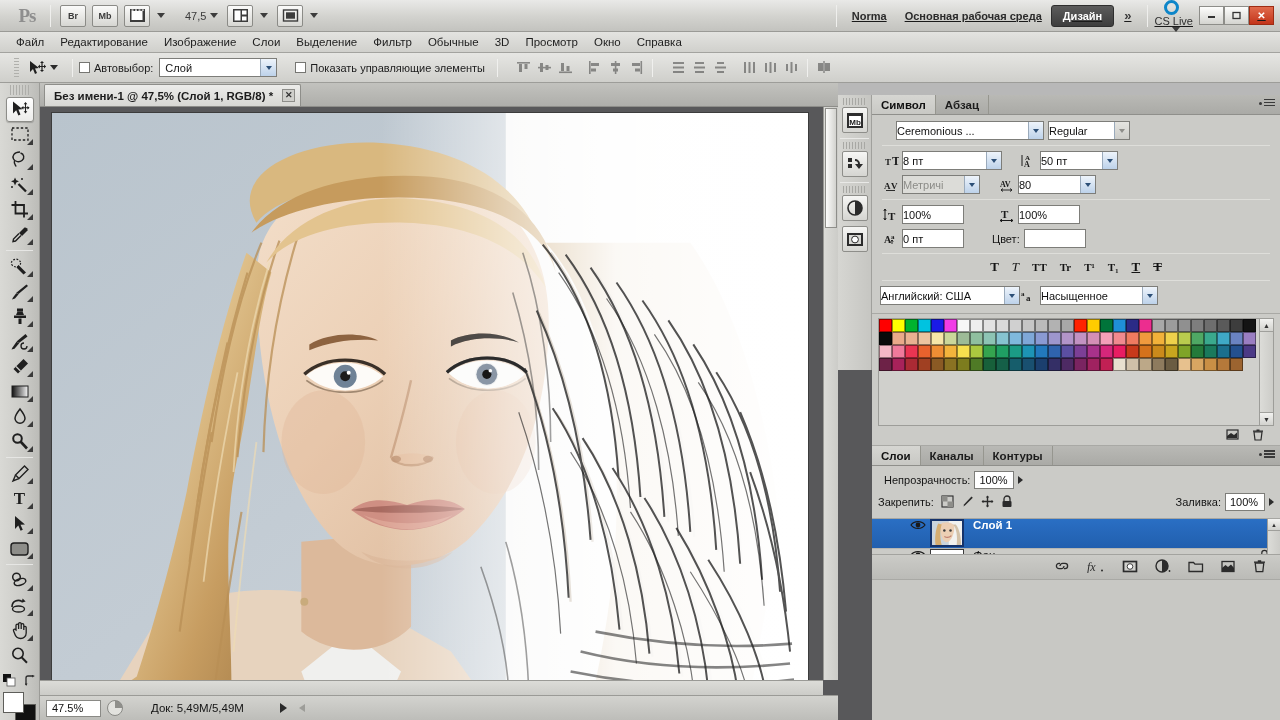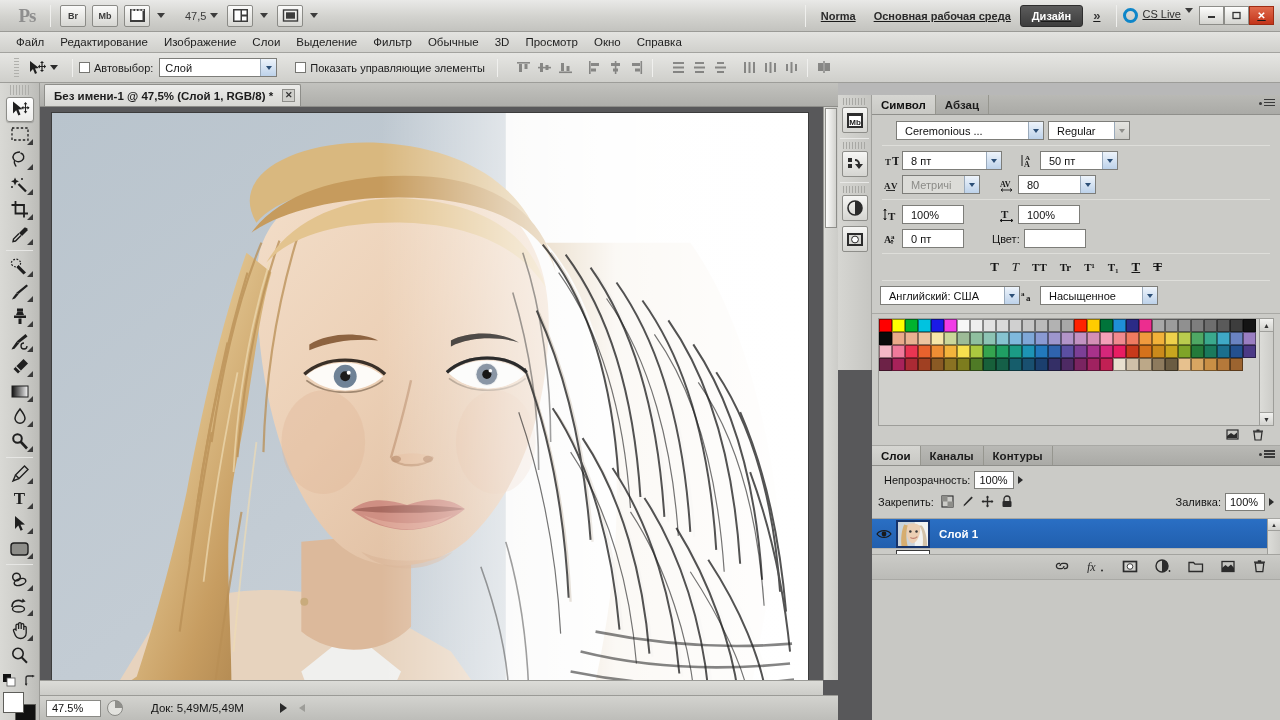--- a/index.html
+++ b/index.html
@@ -42,21 +42,21 @@
   }
   .zoomval{ font-size:11px;color:#3b3b3b;margin-left:14px;}
   .appbar-right{ margin-left:auto; display:flex; align-items:center; height:100%;text-decoration:underline; }
   .wsname{ font-size:11px;font-weight:bold;color:#2b2b2b;margin:0 9px;}
   .ws-pill{
     background:linear-gradient(#5c5c5c,#3d3d3d);
     color:#fff;font-weight:bold;font-size:11px;
     padding:4px 11px;border-radius:3px;border:1px solid #2e2e2e;
   }
   .chev{ font-size:13px;color:#3a3a3a;font-weight:bold;margin:0 10px;}
-  .cslive{ display:flex;font-size:11px;color:#2e2e2e;margin-right:6px;}
+  .cslive{ display:flex;align-items:center;font-size:11px;color:#2e2e2e;margin-right:6px;flex-direction:column;}
   .cs-orb{
     width:15px;height:15px;border-radius:50%;
     border:3px solid #0e86c9;margin-right:4px;background:transparent;
   }
   .wbtns{ display:flex; margin-right:6px; }
   .wbtn{
     width:25px;height:19px;border:1px solid #8d8d89;
     background:linear-gradient(#fdfdfc,#d4d4d0);
     display:flex;align-items:center;justify-content:center;
     font-size:10px;color:#333;
@@ -224,21 +224,21 @@
   .ptab.active{ background:linear-gradient(#d6d6d2,#c8c8c4); color:#101010;}
   .pmenu{ position:absolute;right:5px;top:4px;display:flex;align-items:center;}
   .pmenu .dot{width:3px;height:3px;background:#3a3a3a;border-radius:50%;margin-right:2px;}
   .pmenu .lines{width:11px;height:9px;background:
       repeating-linear-gradient(#3a3a3a 0 1.5px,transparent 1.5px 3px);}
   .pbody{ padding:6px 8px 7px; background:#cbcbc7;}
 
   .row{ display:flex;align-items:center;margin-bottom:5px;}
   .fld{
     height:19px;border:1px solid #7d7d79;background:#fff;
-    display:flex;align-items:center;font-size:11px;color:#101010;padding-left:8px;
+    display:flex;align-items:center;font-size:11px;color:#101010;padding-left:0;
   }
   .fld.dis{ background:#dcdcd8;color:#8c8c88; }
   .fld .arrowbox{ margin-left:auto;width:15px;height:17px;
     background:linear-gradient(#eef4fb,#bdd2ea);border-left:1px solid #9aaabb;
     display:flex;align-items:center;justify-content:center;}
   .fld .arrowbox.dis{ background:linear-gradient(#e4e4e0,#cdcdc9);}
   .fld.plain{ }
   .glyph{ width:22px;font-size:12px;color:#1a1a1a;display:flex;align-items:center;justify-content:center;
           font-family:"Liberation Serif",serif;font-weight:bold;}
   .hr{ height:1px;background:#b0b0ac;border-bottom:1px solid #dededa;margin:3px 2px 5px;}
@@ -261,22 +261,22 @@
   
   .layrow{ display:flex;align-items:center;margin-bottom:4px;}
   .lab{ font-size:11px;color:#141414;}
   .lockicons{ display:flex;align-items:center;gap:7px;margin-left:7px;}
   .numfld{ width:40px;height:18px;border:1px solid #7d7d79;background:#fff;font-size:11px;
     display:flex;align-items:center;padding-left:4px;color:#101010;}
   .numtri{ width:0;height:0;border-top:4px solid transparent;border-bottom:4px solid transparent;
     border-left:5px solid #2c2c2c;margin-left:4px;}
   .layerlist{ border-top:1px solid #a6a6a2; }
   .layer{
-    height:30px;display:flex;align-items:center;border-bottom:1px solid #b6b6b2;
-    background:#cbcbc7;position:relative;
+    height:30px;display:flex;align-items:flex-start;border-bottom:1px solid #b6b6b2;
+    background:#cbcbc7;position:relative;padding-left:34px;
   }
   .layer.selected{ background:linear-gradient(#2a6fc4,#215fae); }
   .eye{ width:24px;display:flex;align-items:center;justify-content:center; }
   .lthumb{ width:34px;height:28px;border:1px solid #3a3a3a;background:#fff;overflow:hidden;position:relative;}
   .lthumb.sel-border{ border:2px solid #15336b; }
   .lname{ margin-left:9px;font-size:11.5px;color:#111; }
   .layer.selected .lname{ color:#fff;font-weight:bold; }
   .lname.it{ font-style:italic; }
   .locksm{ margin-left:auto;margin-right:10px; }
   .lay-scroll{ position:absolute;right:0;top:0;width:13px;height:100%;

